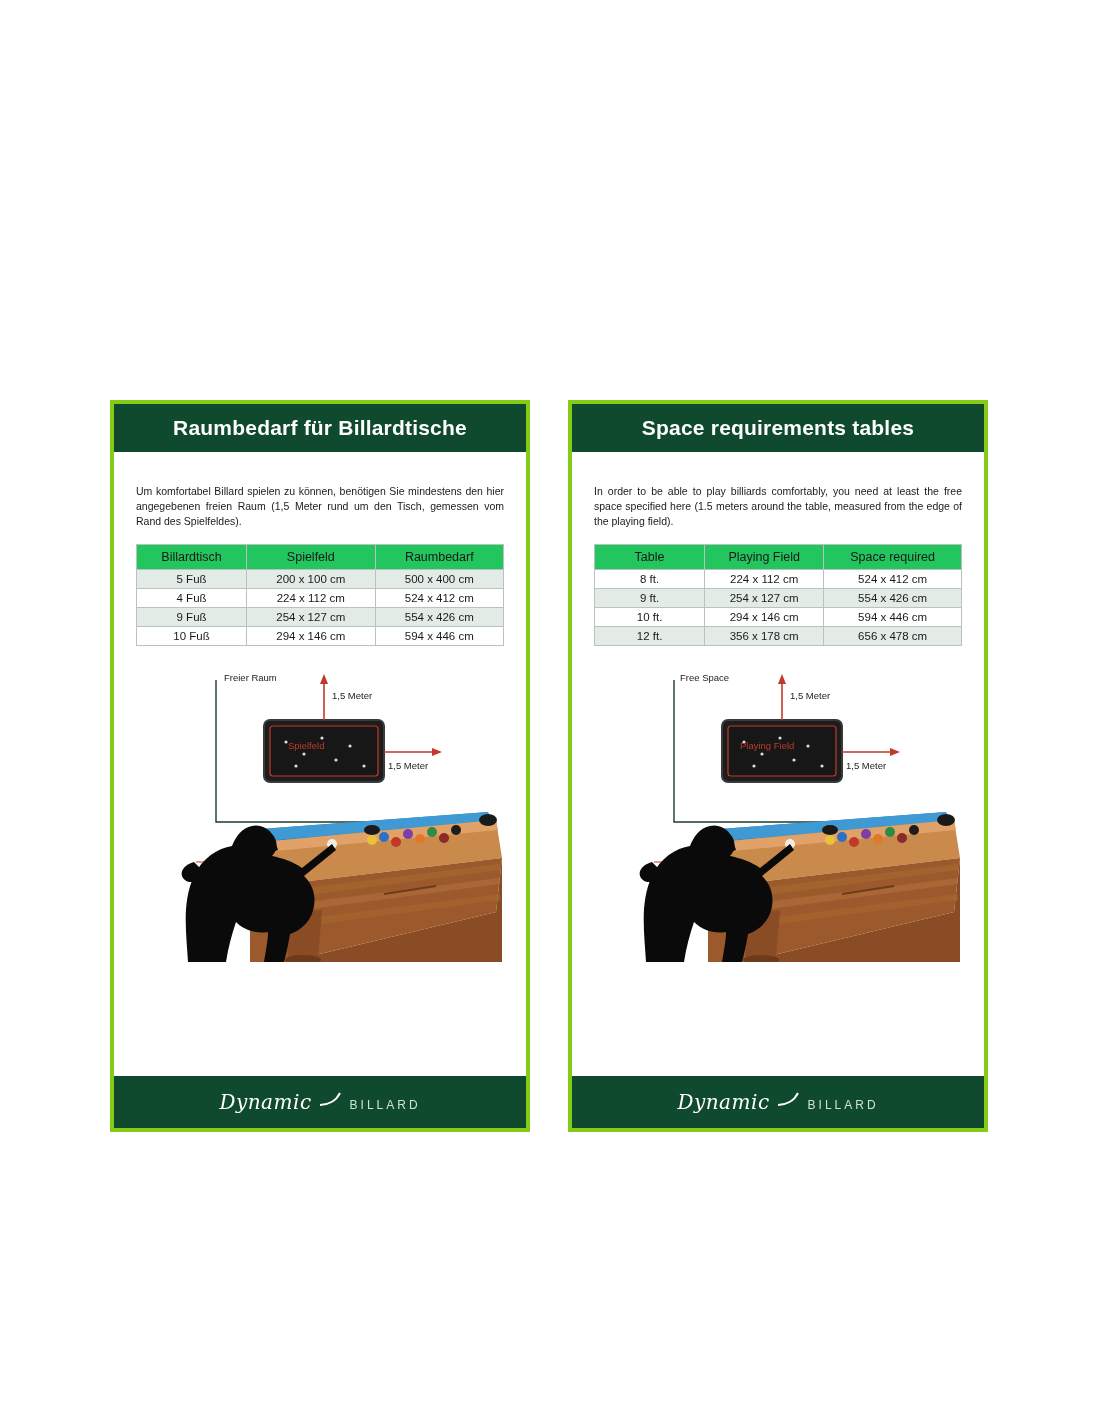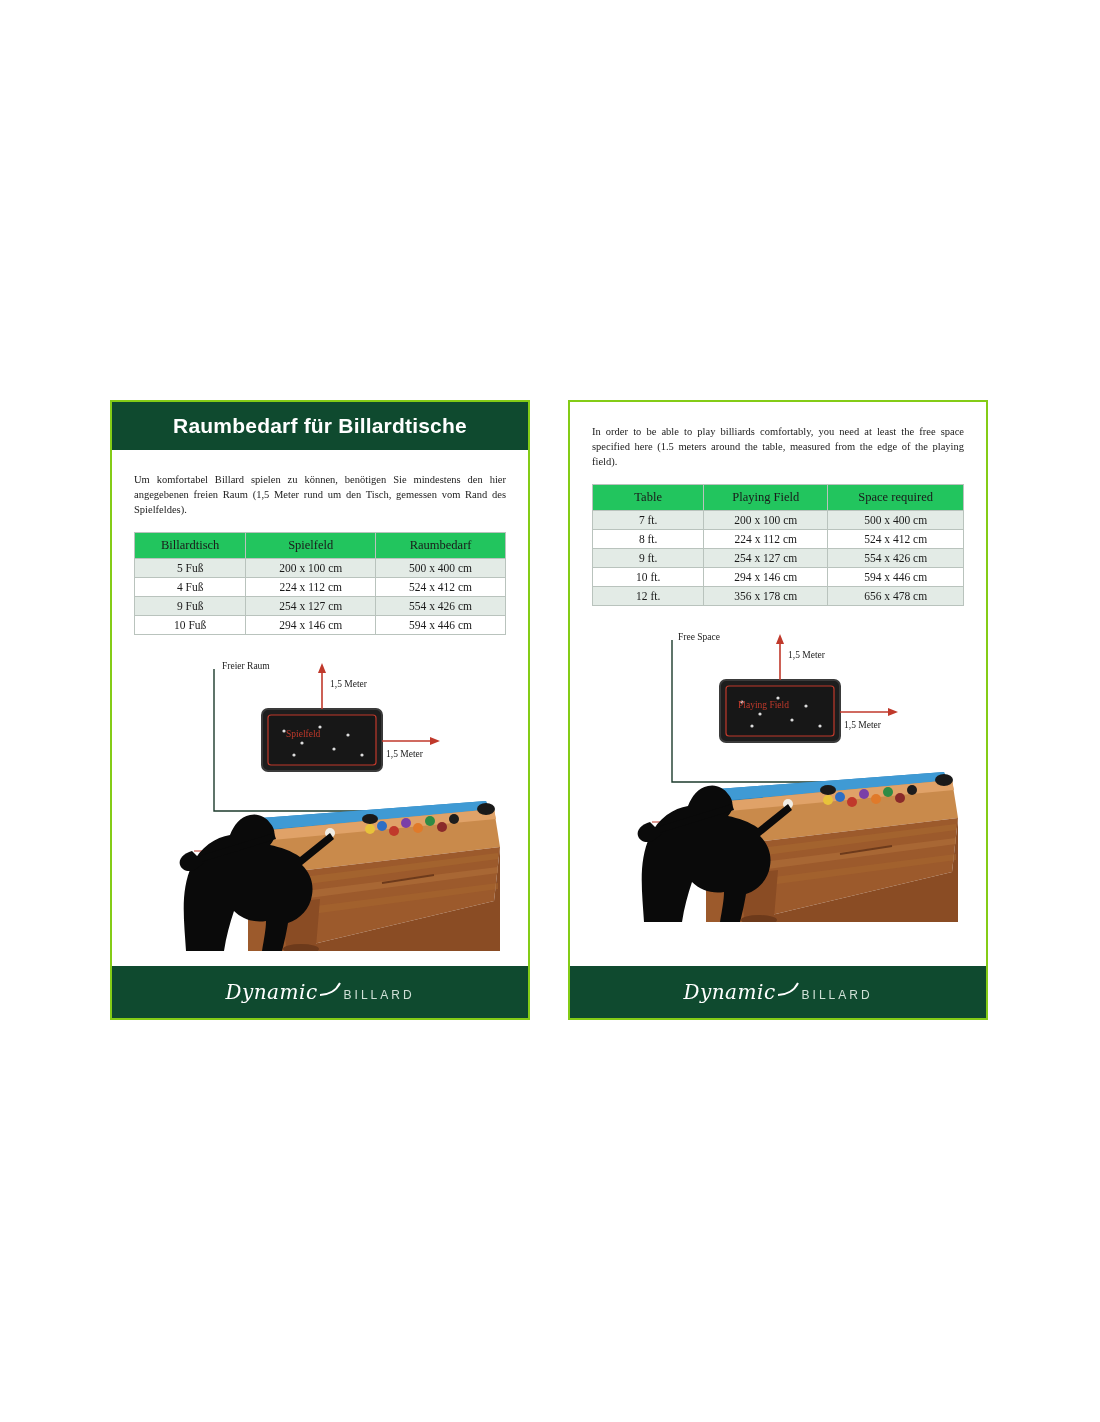--- a/index.html
+++ b/index.html
@@ -17,23 +17,23 @@
   .stage {
     position: absolute;
     left: 0; top: 0;
     width: 1100px;
     height: 1422px;
   }
   .card {
     position: absolute;
     top: 400px;
     width: 420px;
-    height: 620px;
+    height: 732px;
     background: #ffffff;
-    border: 2px solid #84cc16;
+    border: 4px solid #84cc16;
     box-sizing: border-box;
     display: flex;
     flex-direction: column;
     justify-content: space-between;
   }
   #card-de { left: 110px; }
   #card-en { left: 568px; }
 
   .card-header {
     background: #0f4a2f;
@@ -46,23 +46,22 @@
   }
   .card-header .title {
     font-size: 21px;
     font-weight: bold;
     letter-spacing: 0.2px;
     text-align: center;
   }
   .card-body {
     flex: 1 1 auto;
     position: relative;
-    padding: 22px 22px 0 22px;
+    padding: 32px 22px 0 22px;
     box-sizing: border-box;
-    font-family: Liberation Serif, serif;
   }
   .intro {
     font-size: 10.5px;
     line-height: 1.45;
     color: #1a1a1a;
     margin: 0 0 14px 0;
     text-align: justify;
   }
   table.spec {
     width: 100%;
@@ -114,20 +113,21 @@
     height: 52px;
     flex: 0 0 auto;
     display: flex;
     align-items: center;
     justify-content: center;
     color: #ffffff;
   }
   .brand {
     display: flex;
     align-items: baseline;
+    gap: 6px;
   }
   .brand-dynamic {
     font-family: "DejaVu Serif", serif;
     font-style: italic;
     font-size: 20px;
     letter-spacing: 0.5px;
   }
   .brand-billard {
     font-size: 12px;
     letter-spacing: 3px;
@@ -267,37 +267,35 @@
           <svg width="26" height="18" viewBox="0 0 26 18">
               <path d="M2,14 C10,14 18,10 22,2" stroke="#ffffff" stroke-width="2" fill="none"></path>
             </svg>
         </span>
         <span class="brand-billard">BILLARD</span>
       </div>
     </div>
   </div>
 
   <div class="card" id="card-en">
+    <div class="card-header">
+      <div class="title">Space requirements tables</div>
+    </div>
     <div class="card-body">
       <p class="intro">In order to be able to play billiards comfortably, you need at least the free space specified here (1.5 meters around the table, measured from the edge of the playing field).</p>
 
       <table class="spec">
         <thead>
           <tr>
             <th class="first">Table</th>
             <th>Playing Field</th>
             <th>Space required</th>
           </tr>
         </thead>
         <tbody>
-          <tr class="alt">
-            <td class="first">7 ft.</td>
-            <td>200 x 100 cm</td>
-            <td>500 x 400 cm</td>
-          </tr>
           <tr>
             <td class="first">8 ft.</td>
             <td>224 x 112 cm</td>
             <td>524 x 412 cm</td>
           </tr>
           <tr class="alt">
             <td class="first">9 ft.</td>
             <td>254 x 127 cm</td>
             <td>554 x 426 cm</td>
           </tr>

